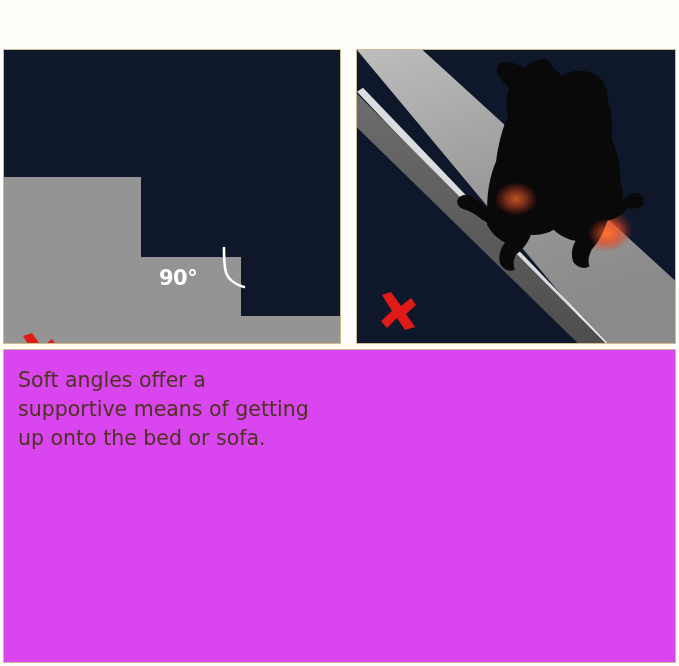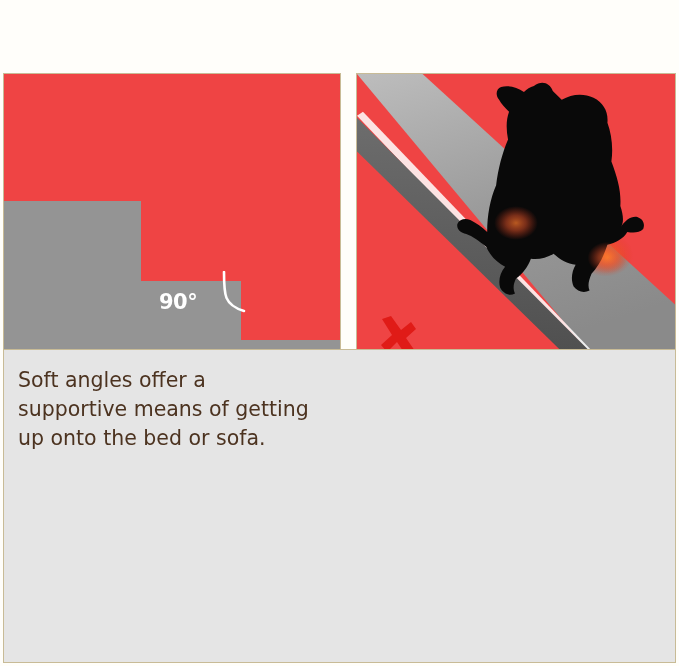--- a/index.html
+++ b/index.html
@@ -39,22 +39,22 @@
     line-height: 1;
   }
 
   
   .panel {
     position: absolute;
     border: 1px solid #c8bb96;
     box-sizing: border-box;
     overflow: hidden;
   }
-  .panel-white { background: #ef4444; margin-top: 24px; }
-  .panel-cream { background: #e5e5e5; }
+  .panel-white { background: #0f172a; }
+  .panel-cream { background: #d946ef; }
 
   
   #panel-stairs { left: 3px; top: 49px; width: 338px; height: 295px; }
   .stair-block {
     position: absolute;
     background: #949494;
   }
   #stair-1 { left: 0px;   top: 127px; width: 137px; height: 167px; }
   #stair-2 { left: 137px; top: 207px; width: 100px; height: 87px;  }
   #stair-3 { left: 237px; top: 266px; width: 101px; height: 28px;  }

